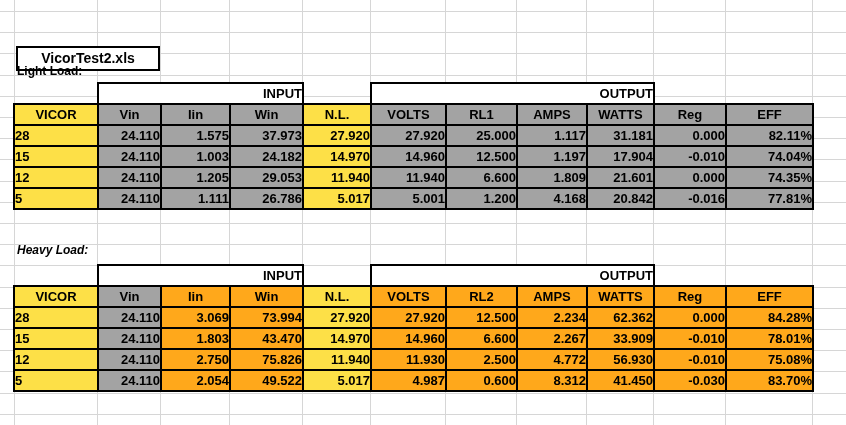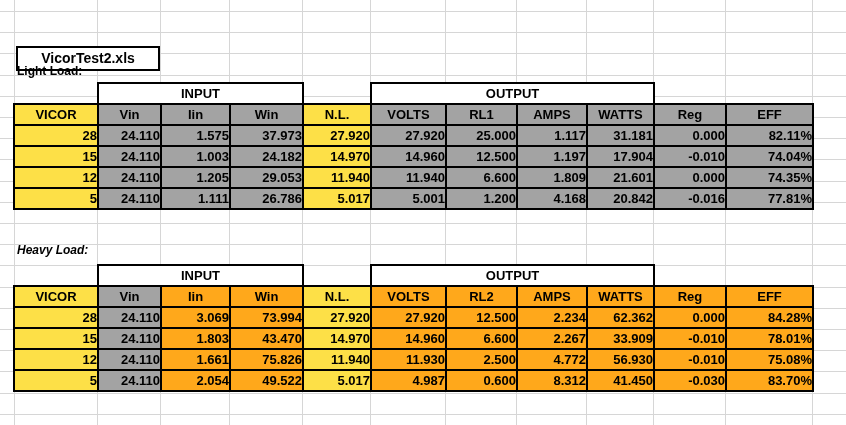--- a/index.html
+++ b/index.html
@@ -33,27 +33,27 @@
     position:absolute;left:13px;border-collapse:collapse;table-layout:fixed;
     font-size:13px;font-weight:bold;
   }
   .tbl-light{top:82px;}
   .tbl-heavy{top:264px;}
   table.xls td,table.xls th{
     border:2px solid #000;padding:0;height:19px;overflow:hidden;white-space:nowrap;
   }
   .tbl-heavy td,.tbl-heavy th{height:20px;}
   table.xls td.sp{border:none;background:transparent;}
-  td.gh{background:#ffffff;text-align:center;margin-top:24px;}
+  td.gh{background:#ffffff;text-align:right;margin-top:24px;}
   th{text-align:center;font-weight:bold;}
   .g{background:#fde047;}
   .y{background:#a3a3a3;}
   .o{background:#ffa81b;}
   .num{text-align:right;padding-right:5px;}
-  .ctr{text-align:right;}
+  .ctr{text-align:left;}
 </style>
 </head>
 <body>
 
 <div class="sheet">
 
   <div class="hlines"></div>
   <div>
     <div class="vline" style="left:14px"></div>
     <div class="vline" style="left:97px"></div>
@@ -223,21 +223,21 @@
       <td class="o num">14.960</td>
       <td class="o num">6.600</td>
       <td class="o num">2.267</td>
       <td class="o num">33.909</td>
       <td class="o num">-0.010</td>
       <td class="o num">78.01%</td>
     </tr>
     <tr>
       <td class="g ctr">12</td>
       <td class="y num">24.110</td>
-      <td class="o num">1.661</td>
+      <td class="o num">2.750</td>
       <td class="o num">75.826</td>
       <td class="g num">11.940</td>
       <td class="o num">11.930</td>
       <td class="o num">2.500</td>
       <td class="o num">4.772</td>
       <td class="o num">56.930</td>
       <td class="o num">-0.010</td>
       <td class="o num">75.08%</td>
     </tr>
     <tr>

